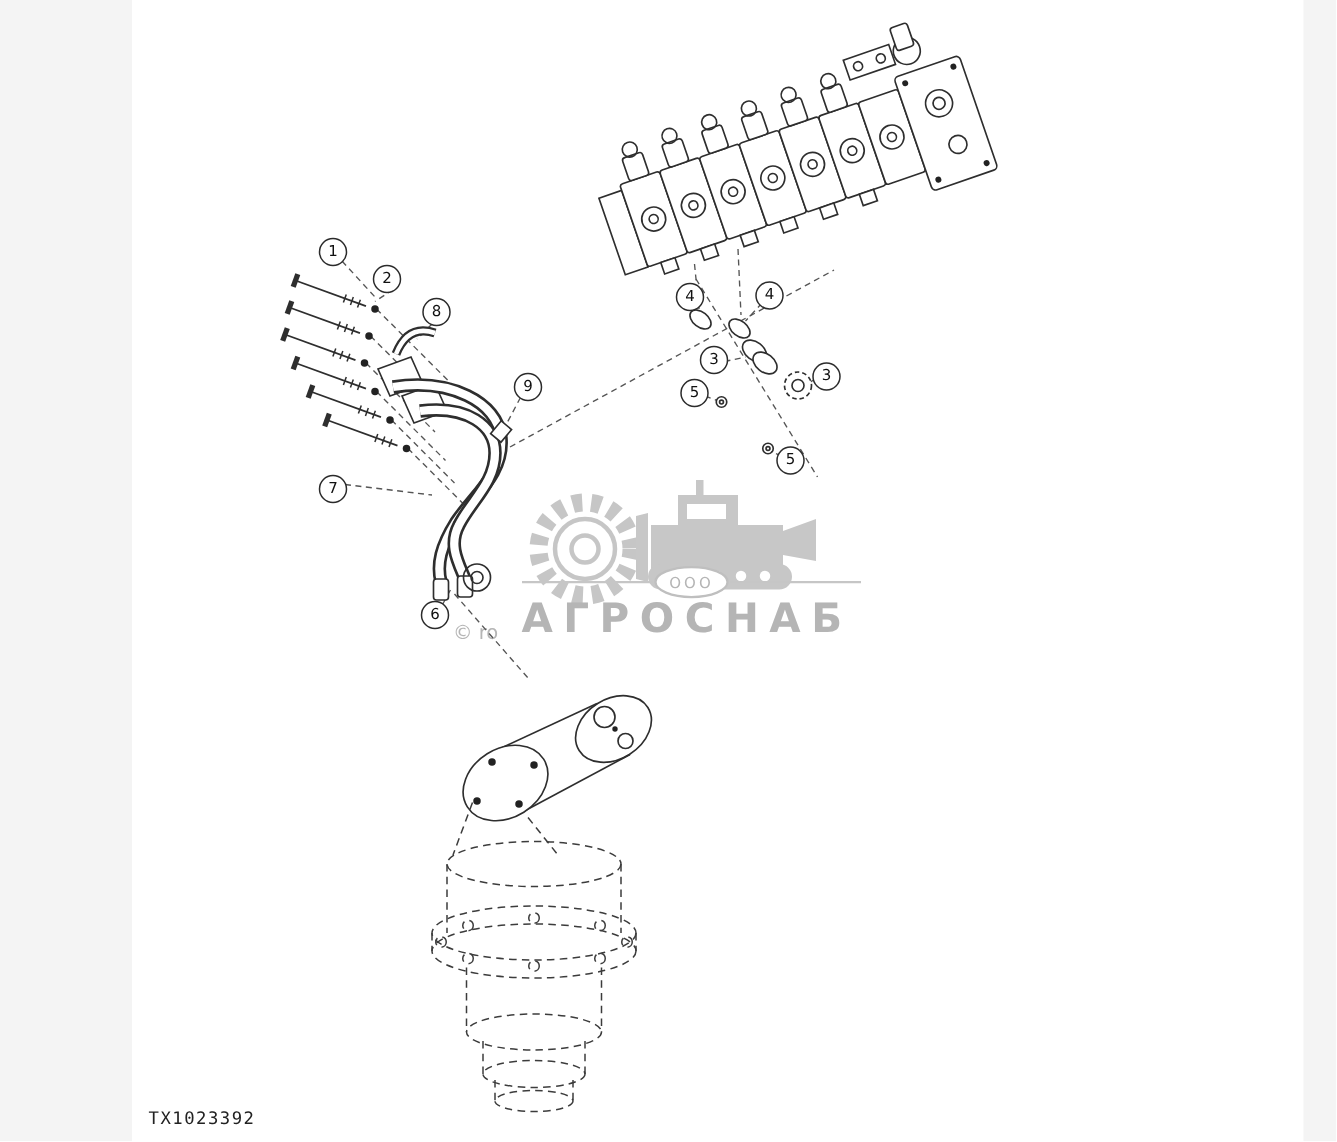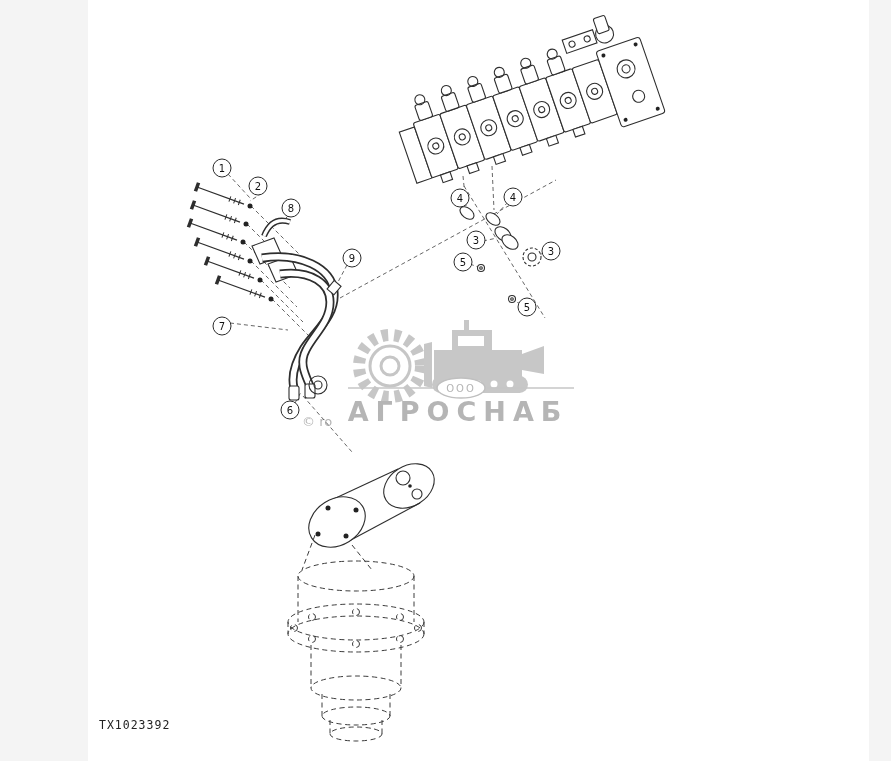--- a/index.html
+++ b/index.html
@@ -18,21 +18,21 @@
     position:absolute;
     width:17px;height:17px;
     border:1px solid #2b2b2b;border-radius:50%;
     background:#ffffff;
     display:flex;align-items:center;justify-content:center;
     font-size:10px;line-height:1;color:#111;
     transform:translate(-50%,-50%);
     z-index:5;
   }
   .tx-label{
-    position:absolute;left:99px;top:718px;
+    position:absolute;left:99px;top:738px;
     font-family:"DejaVu Sans Mono", monospace;
     font-size:11.5px;color:#222;letter-spacing:1px;
     z-index:5;
   }
   .ln{stroke:#2e2e2e;stroke-width:1.1;fill:none;}
   .lnf{stroke:#2e2e2e;stroke-width:1.1;fill:#ffffff;}
   .dsh{stroke:#3c3c3c;stroke-width:1;fill:none;stroke-dasharray:5 3.5;}
   .ldr{stroke:#555;stroke-width:.9;fill:none;stroke-dasharray:4 3;}
   .dot{fill:#222;stroke:none;}
   .wm-stroke{stroke:#c6c6c6;fill:none;}

